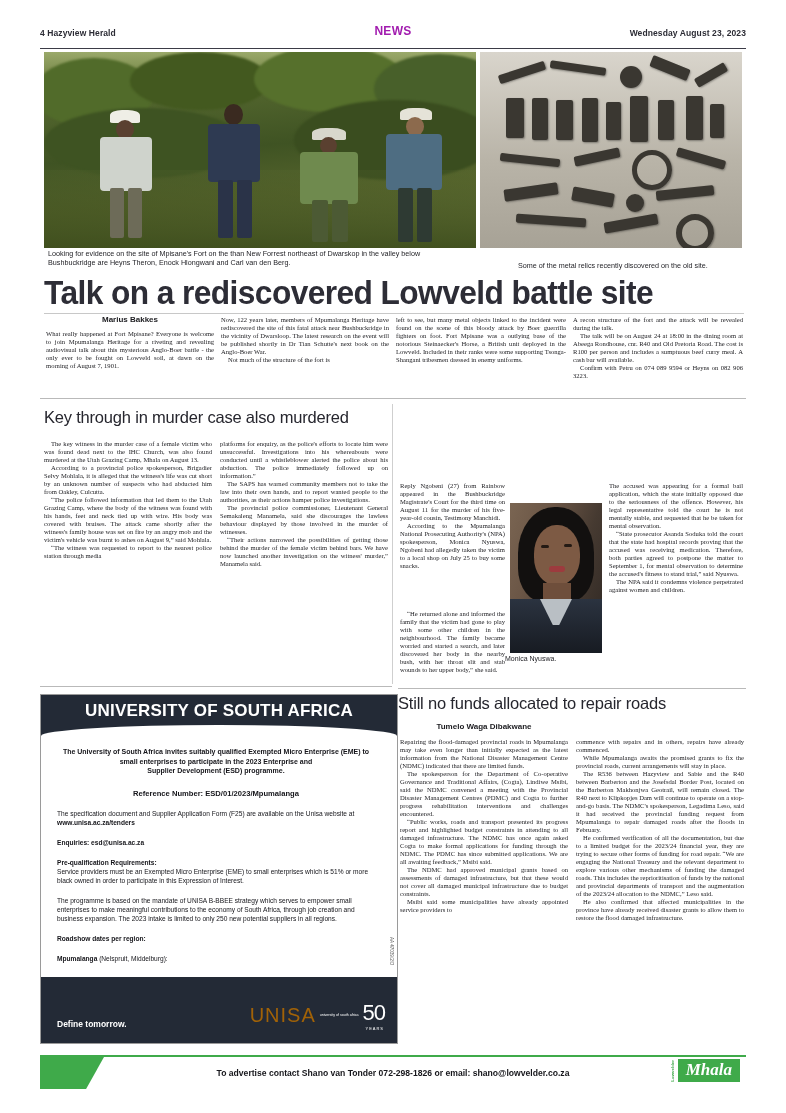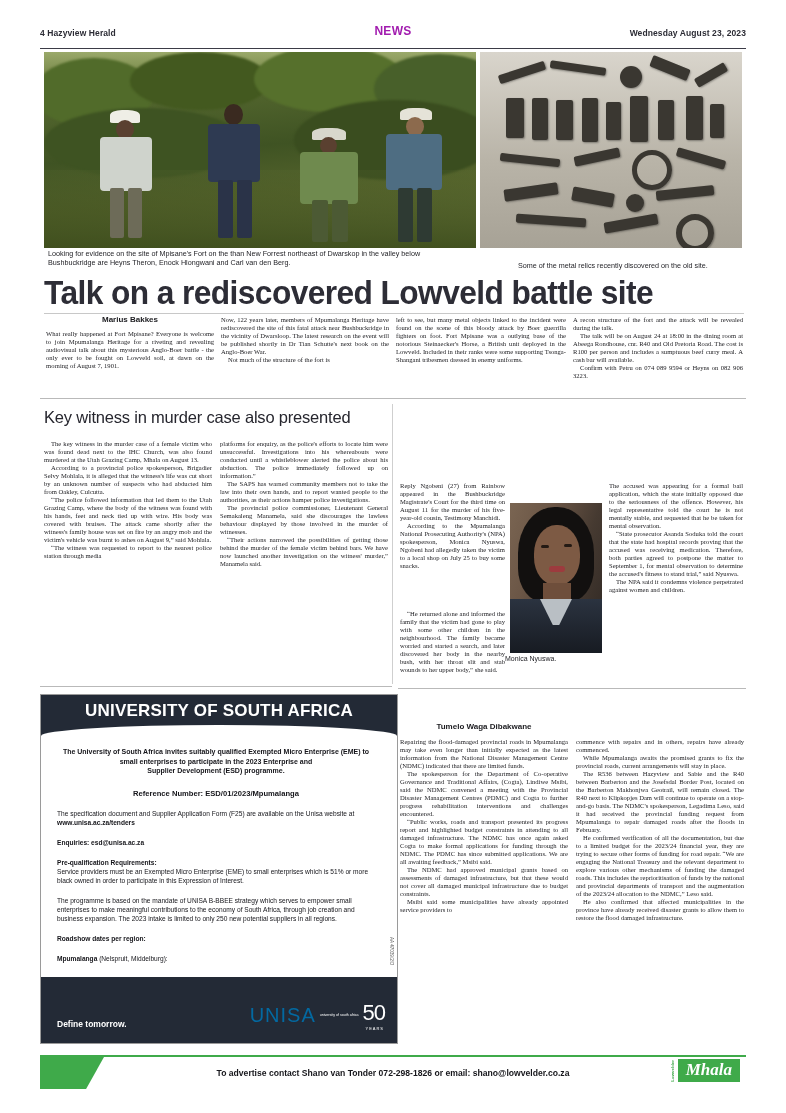--- a/index.html
+++ b/index.html
@@ -173,21 +173,21 @@
     border-radius:0 0 100% 100% / 0 0 100% 100%;
   }
   .ad .define{
     position:absolute;left:16px;bottom:14px;
     font-family:"Liberation Sans", sans-serif;font-weight:700;font-size:8.5px;color:#fff;
   }
   .ad .unisalogo{
     position:absolute;right:12px;bottom:12px;display:flex;align-items:center;gap:4px;
   }
   .ad .unisalogo .word{
-    font-family:"Liberation Sans", sans-serif;font-size:20px;color:#0369a1;letter-spacing:1px;
+    font-family:"Liberation Sans", sans-serif;font-size:20px;color:#a16207;letter-spacing:1px;
   }
   .ad .unisalogo .sub{
     font-family:"Liberation Sans", sans-serif;font-size:3.6px;line-height:4.4px;color:#fff;
   }
   .ad .fifty{
     font-family:"Liberation Sans", sans-serif;font-size:22px;color:#fff;letter-spacing:-1px;
     display:flex;align-items:center;flex-direction:column;
   }
   .ad .fifty .years{font-size:4px;letter-spacing:1px;margin-left:2px;}
   .ad .sidecode{
@@ -332,21 +332,21 @@
     <p class="noind">left to see, but many metal objects linked to the incident were found on the scene of this bloody attack by Boer guerrilla fighters on foot. Fort Mpisane was a outlying base of the notorious Steinaecker's Horse, a British unit deployed in the Lowveld. Included in their ranks were some supporting Tsonga-Shangani tribesmen dressed in enemy uniforms.</p>
   </div>
   <div class="body-col" style="left:573px;top:316px;width:170px;">
     <p class="noind">A recon structure of the fort and the attack will be revealed during the talk.</p>
     <p>The talk will be on August 24 at 18:00 in the dining room at Abeega Rondhouse, cnr. R40 and Old Pretoria Road. The cost is R100 per person and includes a sumptuous beef curry meal. A cash bar will available.</p>
     <p>Confirm with Petru on 074 089 9594 or Heyns on 082 906 3223.</p>
   </div>
 
   <div class="hrule" style="left:40px;top:398px;width:706px;"></div>
 
-  <div class="hl-sub" style="left:44px;top:408px;width:344px;">Key witness in murder case also presented</div>
+  <div class="hl-sub" style="left:44px;top:408px;width:344px;">Key through in murder case also murdered</div>
   <div class="vrule" style="left:392px;top:404px;height:280px;"></div>
 
   <div class="body-col" style="left:44px;top:440px;width:168px;">
     <p>The key witness in the murder case of a female victim who was found dead next to the IHC Church, was also found murdered at the Utah Grazing Camp, Mhala on August 13.</p>
     <p>According to a provincial police spokesperson, Brigadier Selvy Mohlala, it is alleged that the witness's life was cut short by an unknown number of suspects who had abducted him from Oakley, Culcutta.</p>
     <p>“The police followed information that led them to the Utah Grazing Camp, where the body of the witness was found with his hands, feet and neck tied up with wire. His body was covered with bruises. The attack came shortly after the witness's family house was set on fire by an angry mob and the victim's vehicle was burnt to ashes on August 9,” said Mohlala.</p>
     <p>“The witness was requested to report to the nearest police station through media</p>
   </div>
   <div class="body-col" style="left:220px;top:440px;width:168px;">
     <p class="noind">platforms for enquiry, as the police's efforts to locate him were unsuccessful. Investigations into his whereabouts were conducted until a whistleblower alerted the police about his abduction. The police immediately followed up on information.”</p>
@@ -422,20 +422,21 @@
     <div class="unisalogo">
       <span class="word">UNISA</span>
       <span class="sub">university of south africa</span>
       <span class="fifty">
         <span>50</span>
         <span class="years">YEARS</span>
       </span>
     </div>
   </div>
 
+  <div class="hl-sub" style="left:398px;top:694px;width:346px;">Still no funds allocated to repair roads</div>
   <div class="byline" style="left:400px;top:722px;width:168px;">Tumelo Waga Dibakwane</div>
 
   <div class="body-col" style="left:400px;top:738px;width:168px;">
     <p class="noind">Repairing the flood-damaged provincial roads in Mpumalanga may take even longer than initially expected as the latest information from the National Disaster Management Centre (NDMC) indicated that there are limited funds.</p>
     <p>The spokesperson for the Department of Co-operative Governance and Traditional Affairs, (Cogta), Lindiwe Msibi, said the NDMC convened a meeting with the Provincial Disaster Management Centres (PDMC) and Cogta to further progress rehabilitation interventions and challenges encountered.</p>
     <p>“Public works, roads and transport presented its progress report and highlighted budget constraints in attending to all damaged infrastructure. The NDMC has once again asked Cogta to make formal applications for funding through the NDMC. The PDMC has since submitted applications. We are all awaiting feedback,” Msibi said.</p>
     <p>The NDMC had approved municipal grants based on assessments of damaged infrastructure, but that these would not cover all damaged municipal infrastructure due to budget constraints.</p>
     <p>Msibi said some municipalities have already appointed service providers to</p>
   </div>
   <div class="body-col" style="left:576px;top:738px;width:168px;">

